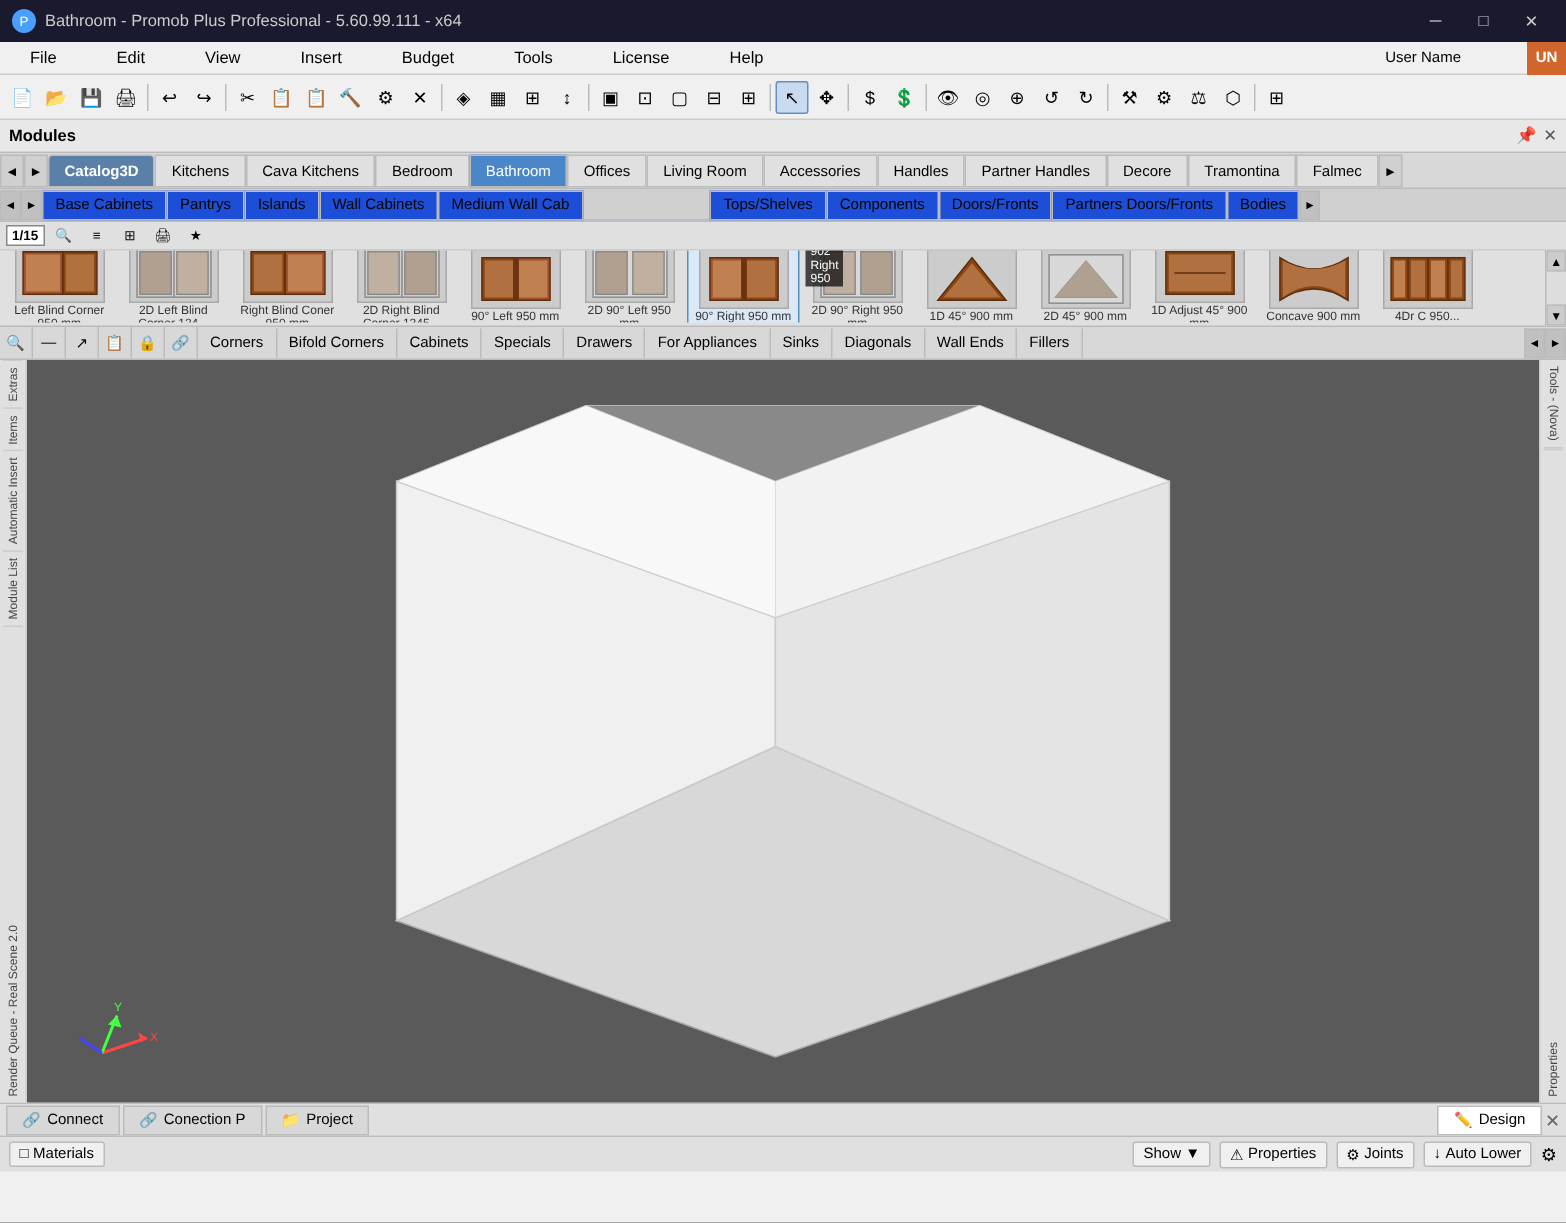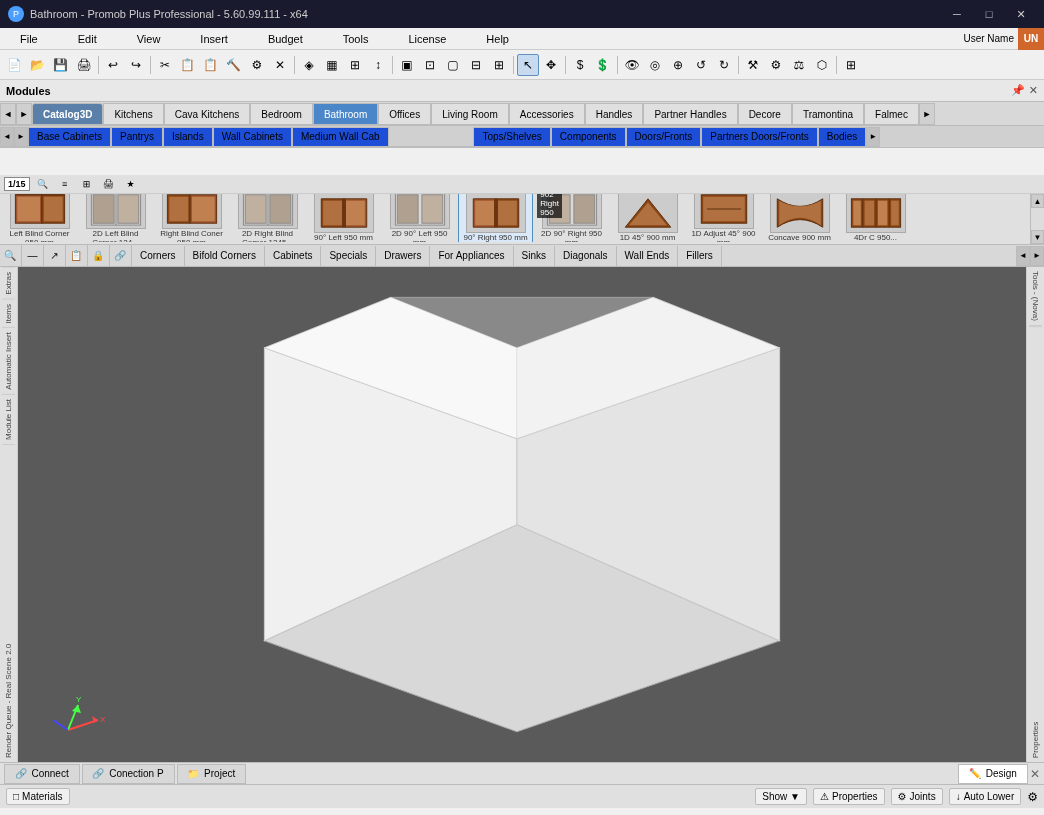--- a/index.html
+++ b/index.html
@@ -15,21 +15,21 @@
 
     
     #menu-bar { background: #f0f0f0; height: 22px; display: flex; align-items: center; border-bottom: 1px solid #ccc; }
     .menu-item { padding: 2px 20px; cursor: pointer; height: 100%; display: flex; align-items: center; font-size: 11px; }
 
     
     #toolbar { background: #f0f0f0; height: 30px; display: flex; align-items: center; padding: 2px 4px; border-bottom: 1px solid #ccc; gap: 1px; flex-wrap: nowrap; }
     .tb-btn { width: 22px; height: 22px; background: transparent; border: 1px solid transparent; cursor: pointer; display: flex; align-items: center; justify-content: center; font-size: 12px; border-radius: 2px; }
     .tb-sep { width: 1px; height: 18px; background: #bbb; margin: 0 2px; }
     .user-area { margin-left: auto; display: flex; align-items: center; gap: 4px; font-size: 11px; }
-    .user-box { background: #d0662b; color: white; width: 26px; height: 22px; display: flex; align-items: center; justify-content: center; font-weight: bold; font-size: 10px; }
+    .user-box { background: #d0662b; color: white; width: 26px; height: 22px; display: flex; align-items: center; justify-content: center; font-weight: bold; font-size: 10px; margin-left: 40px; }
 
     
     #left-sidebar { width: 18px; background: #e8e8e8; border-right: 1px solid #ccc; display: flex; flex-direction: column; align-items: center; }
     
     
     #modules-header { background: #e8e8e8; height: 22px; display: flex; align-items: center; padding: 0 6px; border-bottom: 1px solid #bbb; gap: 4px; }
 
     
     #catalog-tabs { background: #e0e0e0; height: 24px; display: flex; align-items: flex-end; border-bottom: 1px solid #bbb; overflow: hidden; }
     .cat-nav { width: 16px; height: 22px; background: #d0d0d0; border: 1px solid #bbb; cursor: pointer; display: flex; align-items: center; justify-content: center; font-size: 9px; }
@@ -196,21 +196,21 @@
   <div class="sub-tab">Medium Wall Cab</div>
   <div class="sub-tab active" style="background:#b0c4d8;font-weight:bold;margin-top:39px;">High Wall Cab</div>
   <div class="sub-tab">Tops/Shelves</div>
   <div class="sub-tab">Components</div>
   <div class="sub-tab">Doors/Fronts</div>
   <div class="sub-tab">Partners Doors/Fronts</div>
   <div class="sub-tab">Bodies</div>
   <div class="cat-more" style="width:14px;height:20px;font-size:8px;background:#c0c0c0;">►</div>
 </div>
 
-<div id="module-items-area" style="background:#e0e0e0;border-bottom:1px solid #bbb;display:flex;flex-direction:column;margin-top:27px;">
+<div id="module-items-area" style="background:#e0e0e0;border-bottom:1px solid #bbb;display:flex;flex-direction:column;">
   <div id="items-nav" style="display:flex;align-items:center;height:20px;padding:1px 4px;gap:4px;border-bottom:1px solid #ccc;">
     <span class="num-display" style="font-size:9px;padding:1px 3px;">1/15</span>
     <button class="tb-btn" style="width:18px;height:16px;font-size:9px;">🔍</button>
     <button class="tb-btn" style="width:18px;height:16px;font-size:9px;">≡</button>
     <button class="tb-btn" style="width:18px;height:16px;font-size:9px;">⊞</button>
     <button class="tb-btn" style="width:18px;height:16px;font-size:9px;">🖨</button>
     <button class="tb-btn" style="width:18px;height:16px;font-size:9px;">★</button>
   </div>
   <div style="display:flex;height:60px;">
     <div id="items-scroll" style="display:flex;align-items:center;overflow:hidden;flex:1;gap:1px;padding:2px 2px;">
@@ -321,20 +321,29 @@
       <div class="module-item">
         <div class="module-thumb">
           <svg viewBox="0 0 56 38">
             <polygon points="4,34 28,4 52,34" fill="#8B4513" stroke="#5a2d0c" stroke-width="1"></polygon>
             <polygon points="8,32 28,8 48,32" fill="#b07040"></polygon>
           </svg>
         </div>
         <span class="module-label">1D 45° 900 mm</span>
       </div>
 
+      <div class="module-item">
+        <div class="module-thumb">
+          <svg viewBox="0 0 56 38">
+            <rect x="2" y="2" width="52" height="34" fill="#d8d8d8" stroke="#888" stroke-width="1"></rect>
+            <polygon points="6,32 28,6 50,32" fill="#b0a090" stroke="#888" stroke-width="0.5"></polygon>
+          </svg>
+        </div>
+        <span class="module-label">2D 45° 900 mm</span>
+      </div>
 
       <div class="module-item">
         <div class="module-thumb">
           <svg viewBox="0 0 56 38">
             <rect x="4" y="4" width="48" height="30" fill="#8B4513" stroke="#5a2d0c" stroke-width="1"></rect>
             <rect x="6" y="6" width="44" height="26" fill="#b07040"></rect>
             <line x1="10" y1="19" x2="46" y2="19" stroke="#5a2d0c" stroke-width="1"></line>
           </svg>
         </div>
         <span class="module-label">1D Adjust 45° 900 mm</span>

